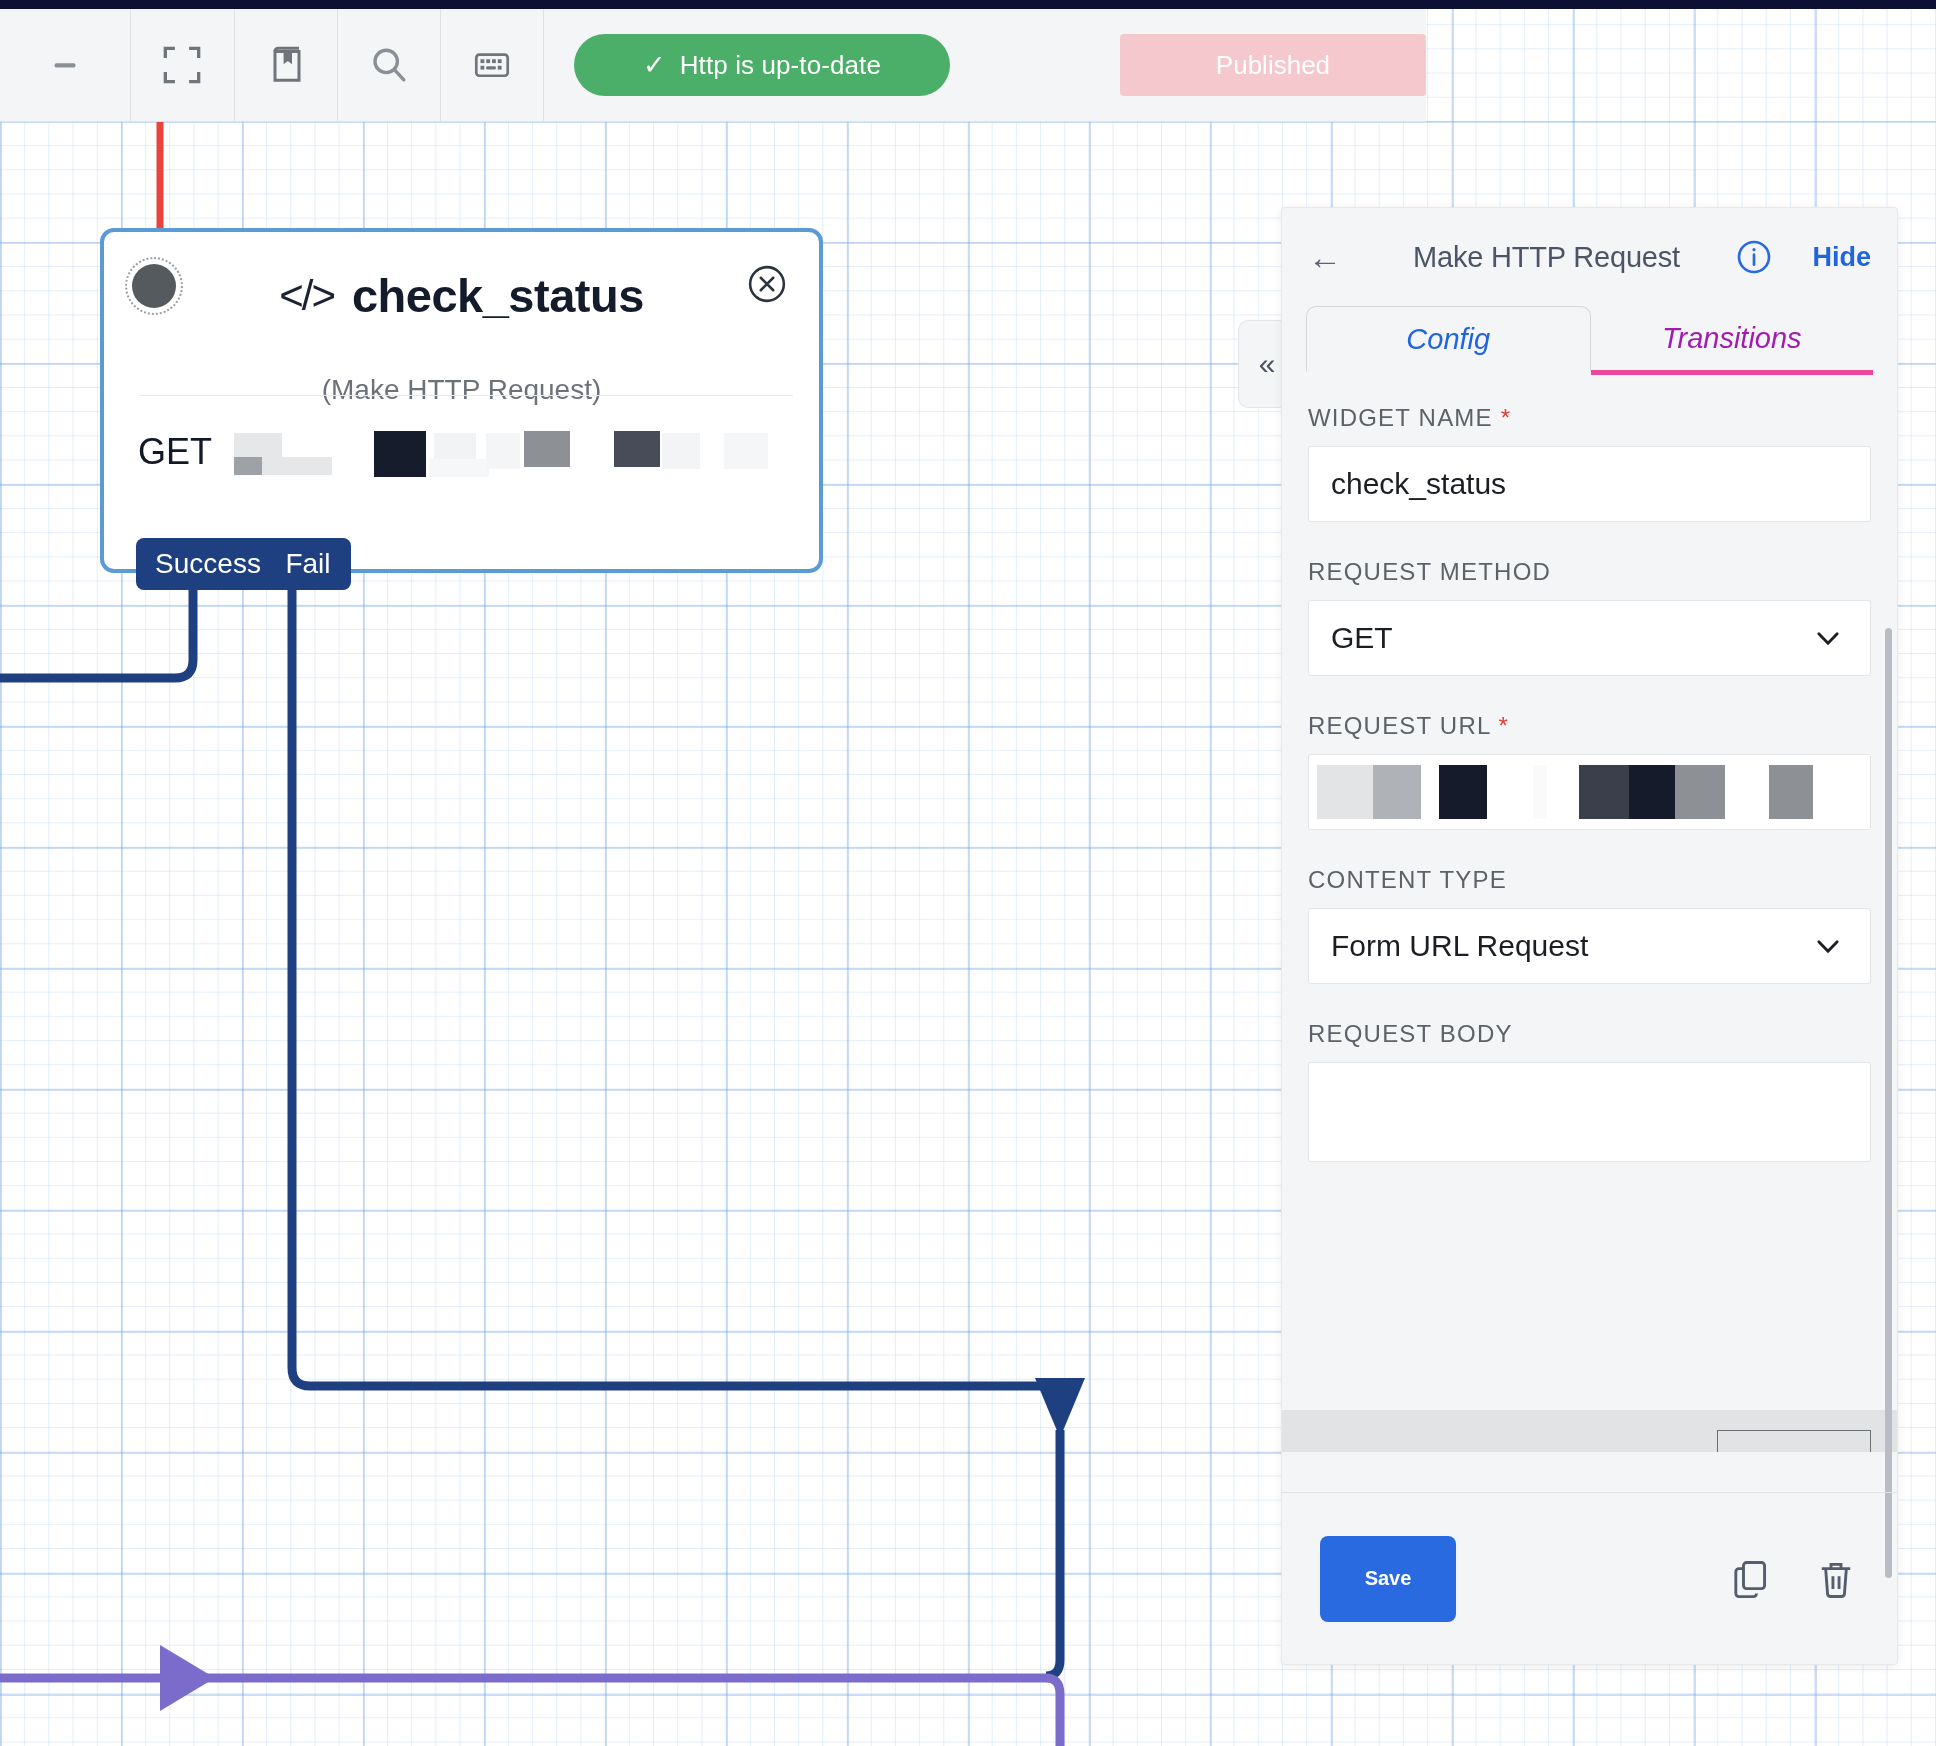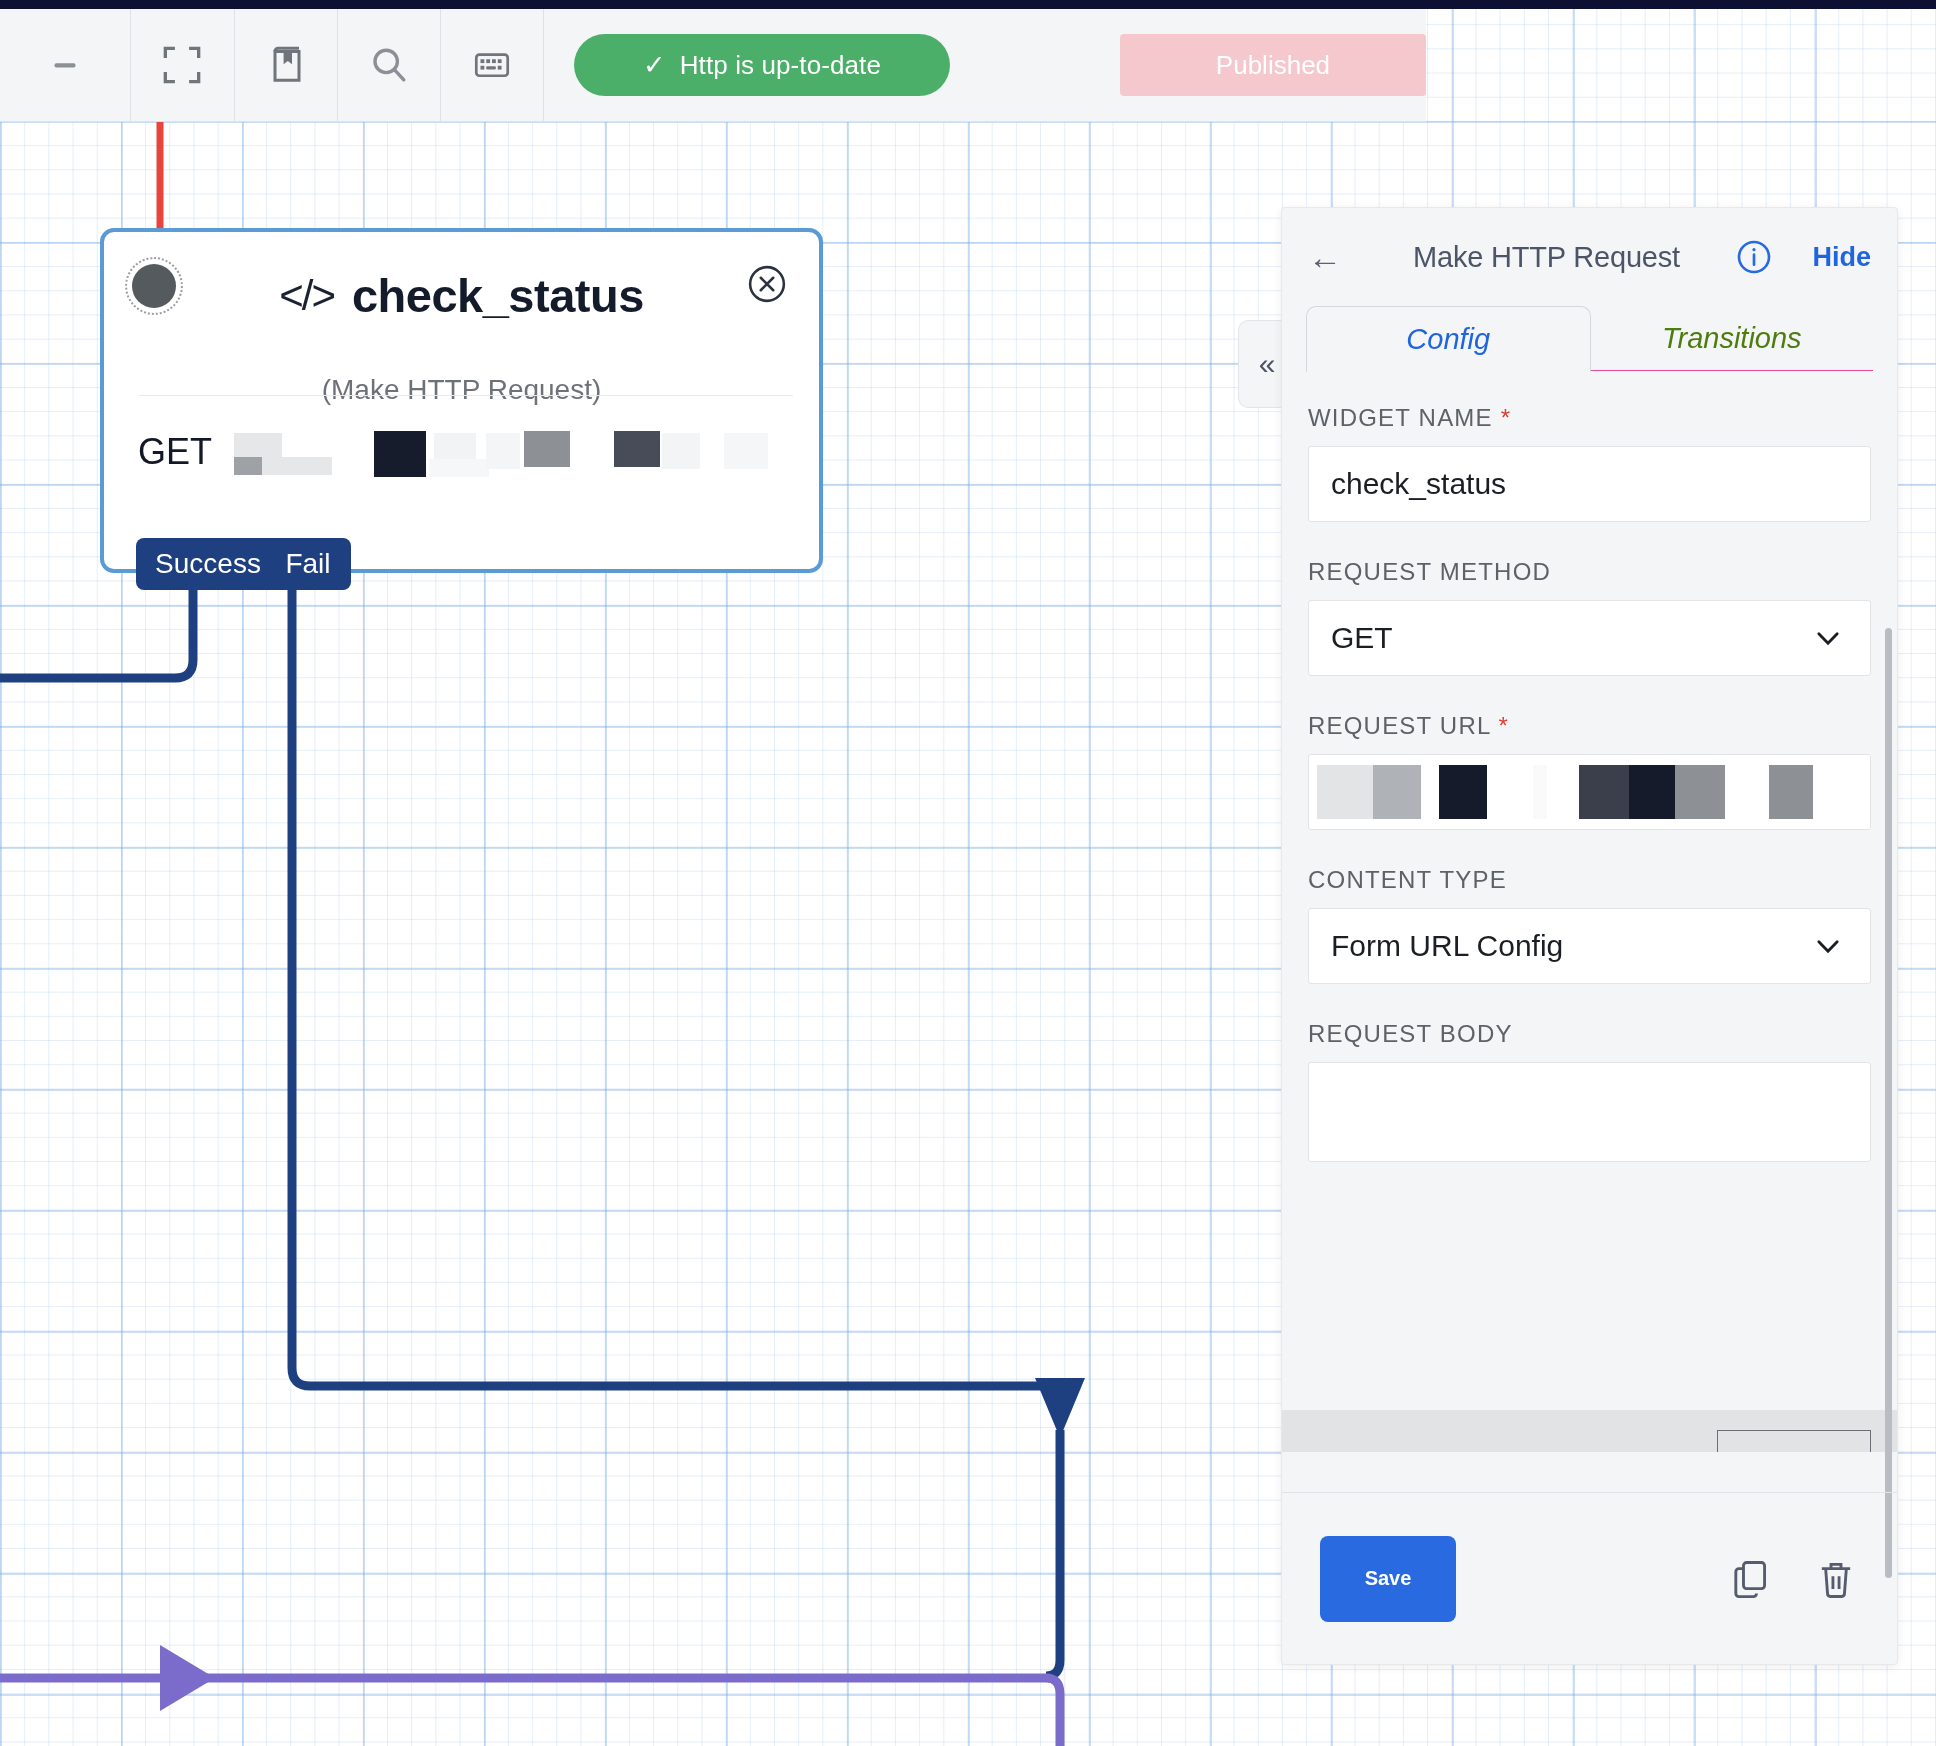--- a/index.html
+++ b/index.html
@@ -106,22 +106,22 @@
   }
   #p-head{height:98px;display:flex;align-items:center;padding:0 26px;gap:0;}
   #p-back{font-size:34px;color:#5a6274;cursor:pointer;width:52px;}
   #p-title{flex:1;text-align:center;font-size:29px;font-weight:400;color:#4c5568;letter-spacing:-.2px;}
   #p-info{width:42px;display:flex;align-items:center;justify-content:center;cursor:pointer;}
   #p-hide{width:96px;text-align:right;font-size:27px;font-weight:700;color:#1f64e0;cursor:pointer;}
 
   #p-tabs{display:flex;padding:0 24px;align-items:flex-start;height:64px;font-style:italic;}
   .p-tab{
     flex:1;height:64px;display:flex;align-items:center;justify-content:center;
-    font-size:29px;color:#4d7c0f;cursor:pointer;
-    border-bottom:1px solid #ec4899;
+    font-size:29px;color:#a21caf;cursor:pointer;
+    border-bottom:5px solid #ec4899;
   }
   .p-tab.active{
     color:#1f64e0;background:#f4f5f6;
     border:1px solid #d4d7dc;border-bottom:1px solid #f4f5f6;
     border-radius:10px 10px 0 0;
   }
 
   #p-body{position:relative;padding:34px 26px 0 26px;height:1082px;box-sizing:border-box;overflow:hidden;}
   .f-label{
     font-size:24px;color:#5c6268;letter-spacing:1.2px;margin-bottom:14px;
@@ -352,21 +352,21 @@
       <span style="display:inline-block;width:50px;height:54px;background:#3a3f4b;"></span>
       <span style="display:inline-block;width:46px;height:54px;background:#151b2b;"></span>
       <span style="display:inline-block;width:50px;height:54px;background:#8d9095;"></span>
       <span style="display:inline-block;width:44px;"></span>
       <span style="display:inline-block;width:44px;height:54px;background:#8d9095;"></span>
       <span style="position:absolute;right:0;top:0;width:14px;height:100%;background:linear-gradient(90deg,rgba(255,255,255,0),#ffffff 60%);"></span>
     </div>
 
     <div class="f-label">CONTENT TYPE</div>
     <div class="f-select">
-      <span>Form URL Config</span>
+      <span>Form URL Request</span>
       <svg width="40" height="40" viewBox="0 0 24 24" fill="none" stroke="#1b1f24" stroke-width="1.7">
         <path d="M6.5 9.5L12 15.2l5.5-5.7" stroke-linecap="round"></path>
       </svg>
     </div>
 
     <div class="f-label">REQUEST BODY</div>
     <div class="f-area"></div>
 
     <div id="http-params">
       <span id="hp-label">Http Parameters</span>

